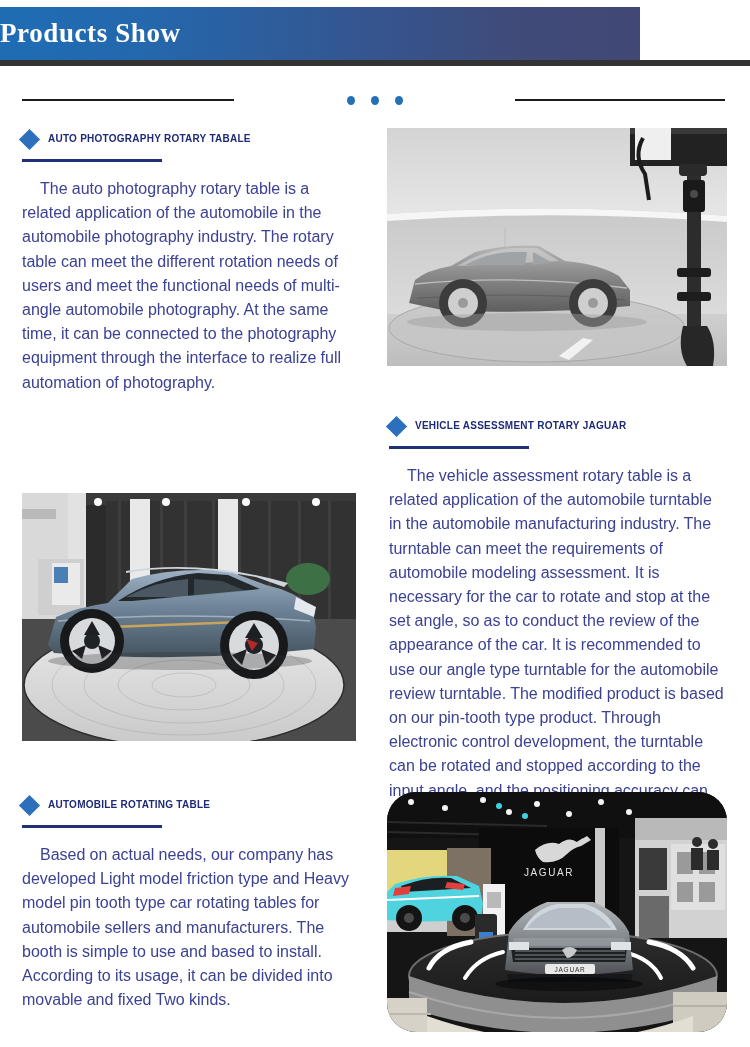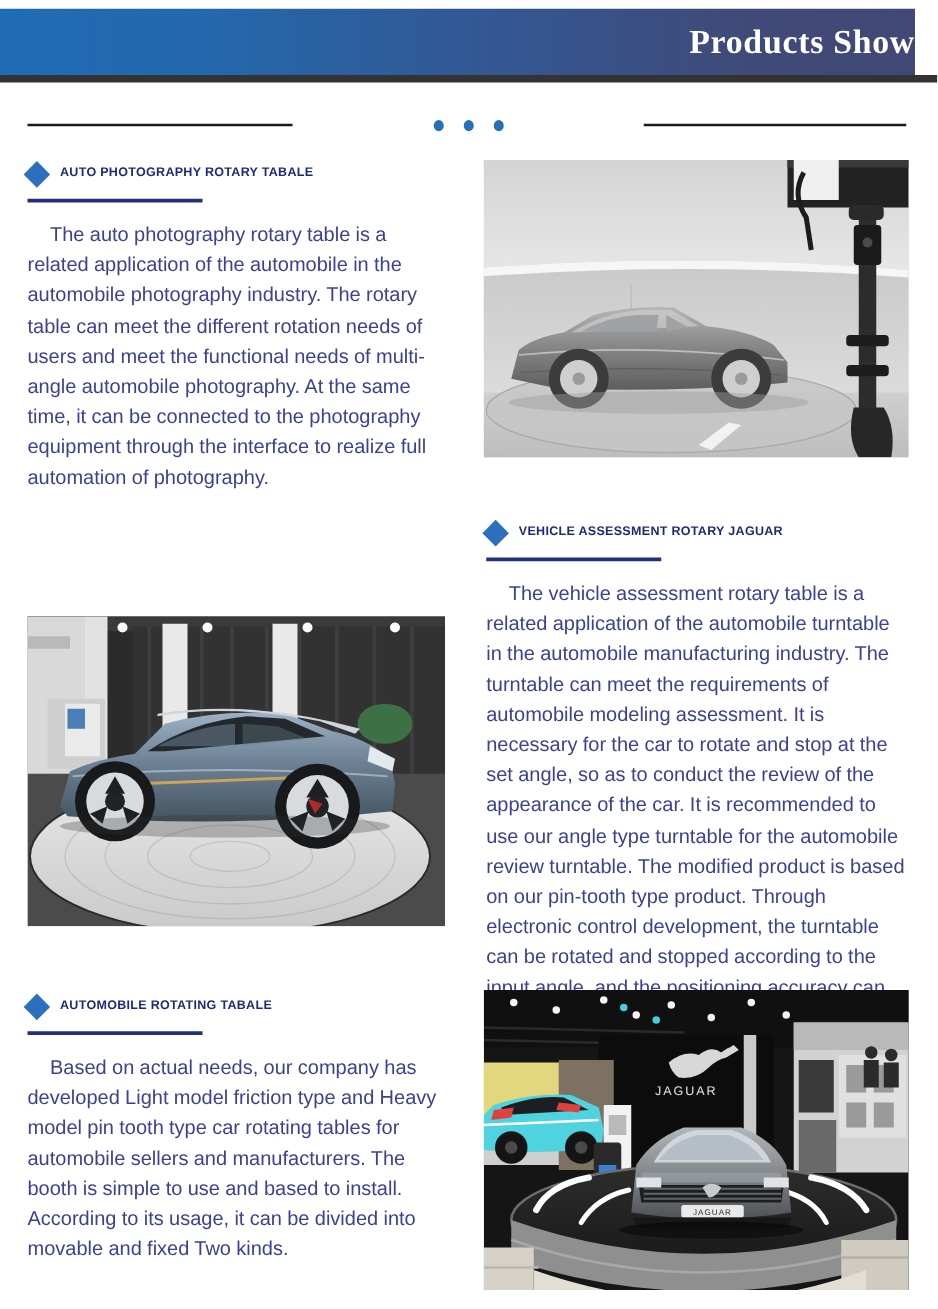--- a/index.html
+++ b/index.html
@@ -16,25 +16,25 @@
     width: 750px;
     height: 1047px;
     background: #ffffff;
     overflow: hidden;
   }
 
   
   .banner {
     position: absolute;
     left: 0; top: 7px;
-    width: 732px; height: 53px;
+    width: 640px; height: 53px;
     background: linear-gradient(90deg, #1f6cb4 0%, #2468ad 22%, #35558f 58%, #404a78 82%, #414875 100%);
     display: flex;
     align-items: center;
-    justify-content: flex-end;
+    justify-content: flex-start;
   }
   .banner-title {
     color: #ffffff;
     font-family: "Liberation Serif", "DejaVu Serif", serif;
     font-weight: bold;
     font-size: 27px;
     letter-spacing: 0.6px;
     line-height: 1;
   }
   .banner-underbar {
@@ -118,21 +118,21 @@
   #block-booth     { left: 22px;  top: 794px; width: 340px; }
 
   
   .photo {
     position: absolute;
     overflow: hidden;
     background: #d8d8d8;
   }
   #photo-studio   { left: 387px; top: 128px;  width: 340px; height: 238px; }
   #photo-showroom { left: 22px;  top: 493px;  width: 334px; height: 248px; }
-  #photo-booth    { left: 387px; top: 792px;  width: 340px; height: 240px; }
+  #photo-booth    { left: 387px; top: 792px;  width: 340px; height: 240px; border-radius: 29px; }
   .photo svg { display: block; width: 100%; height: 100%; }
 </style>
 </head>
 <body>
 
 <div class="page">
 
   <div class="banner">
     <div class="banner-title">Products Show</div>
   </div>
@@ -302,21 +302,21 @@
       <span class="diamond"></span>
       <span class="heading-text">VEHICLE ASSESSMENT ROTARY JAGUAR</span>
     </div>
     <div class="heading-underline"></div>
     <p class="body-text">The vehicle assessment rotary table is a related application of the automobile turntable in the automobile manufacturing industry. The turntable can meet the requirements of automobile modeling assessment. It is necessary for the car to rotate and stop at the set angle, so as to conduct the review of the appearance of the car. It is recommended to use our angle type turntable for the automobile review turntable. The modified product is based on our pin-tooth type product. Through electronic control development, the turntable can be rotated and stopped according to the input angle, and the positioning accuracy can reach more than ±0.2°.</p>
   </div>
 
   <div class="block" id="block-booth">
     <div class="heading-row">
       <span class="diamond"></span>
-      <span class="heading-text">AUTOMOBILE ROTATING TABALE</span>
+      <span class="heading-text">AUTOMOBILE ROTATING TABLE</span>
     </div>
     <div class="heading-underline"></div>
     <p class="body-text">Based on actual needs, our company has developed Light model friction type and Heavy model pin tooth type car rotating tables for automobile sellers and manufacturers. The booth is simple to use and based to install. According to its usage, it can be divided into movable and fixed Two kinds.</p>
   </div>
 
   <div class="photo" id="photo-booth">
     <svg viewBox="0 0 340 240" preserveAspectRatio="none">
       <defs>
         <linearGradient id="jagBody" x1="0" y1="0" x2="0" y2="1">
           <stop offset="0%" stop-color="#b3b6b9"></stop>

